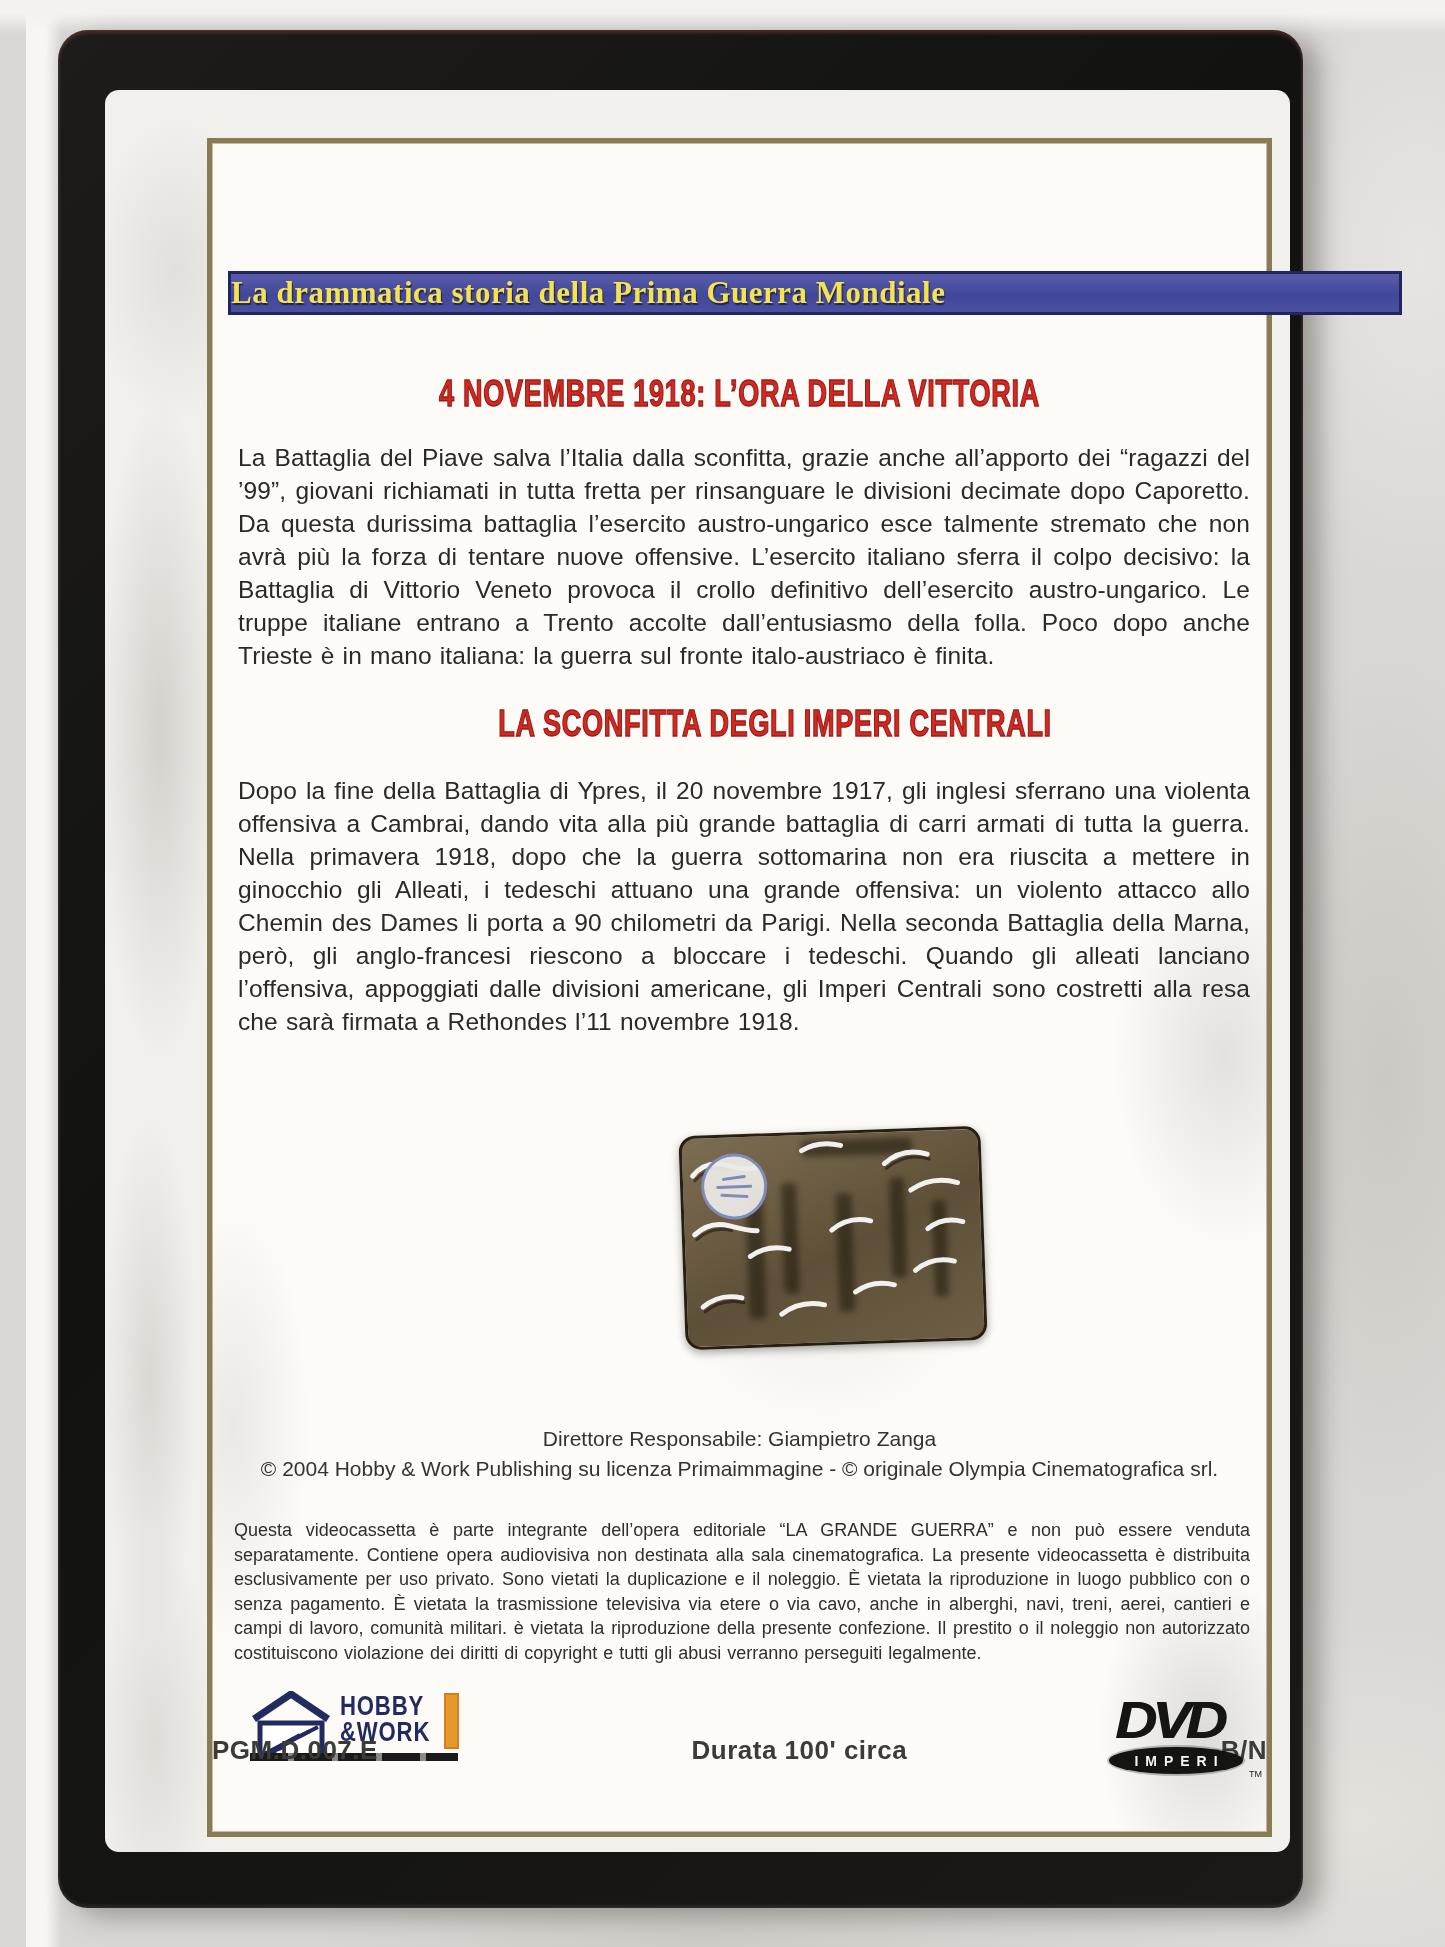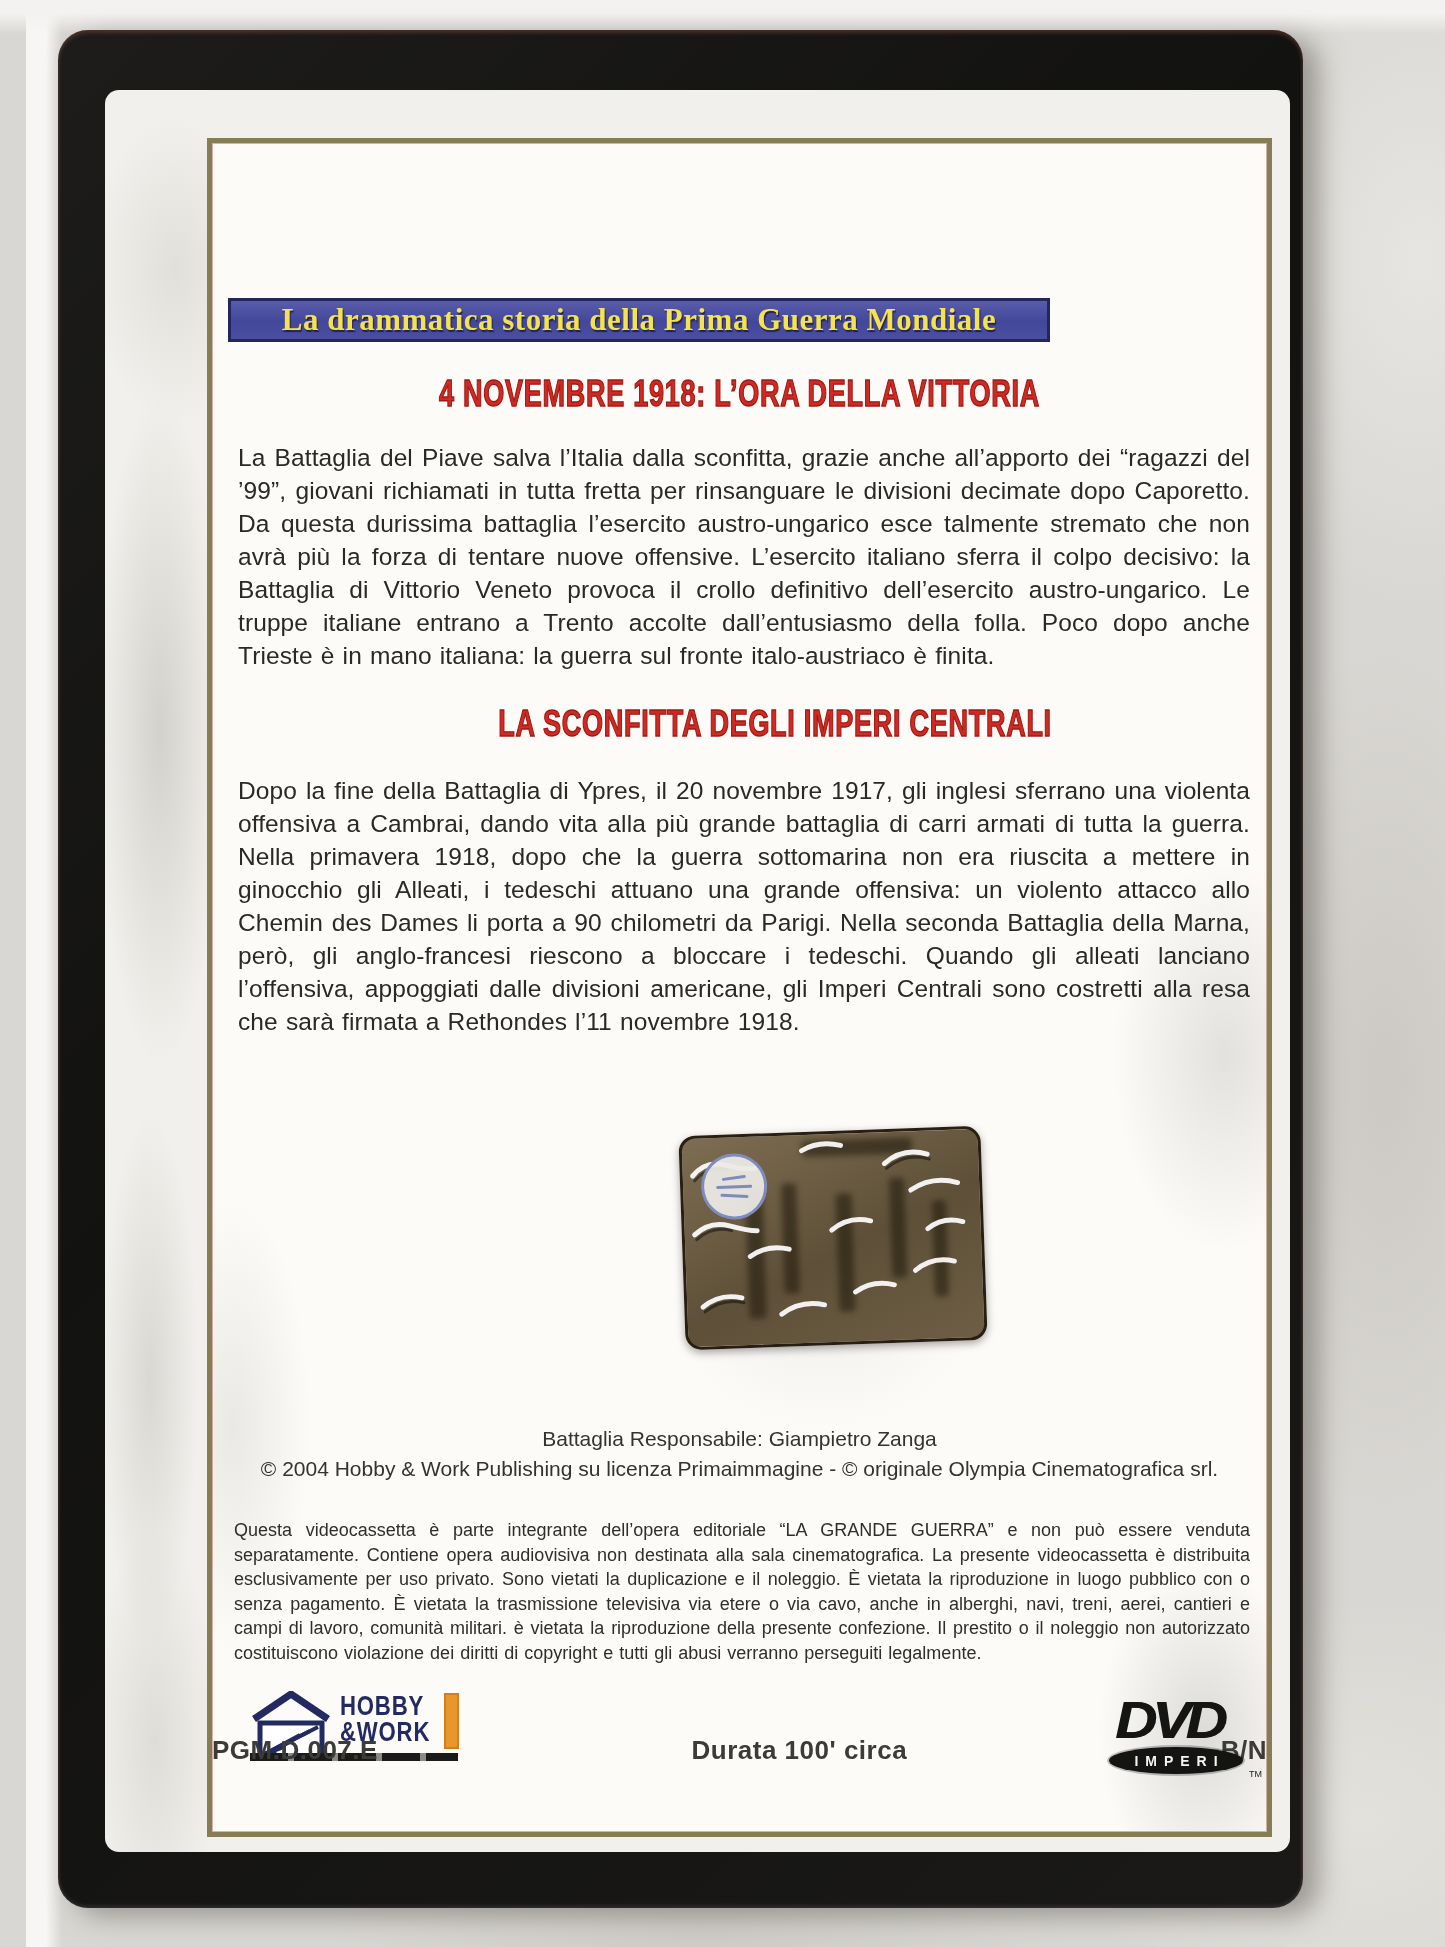--- a/index.html
+++ b/index.html
@@ -70,24 +70,24 @@
 
   .cover-title {
     position:absolute; top:52px; left:0; width:100%;
     text-align:center; line-height:70px;
     font-size:66px; font-weight:bold; letter-spacing:2px;
     color:var(--title-red,#e23d33);
     -webkit-text-stroke:2px #b3241c;
   }
 
   .banner {
-    position:absolute; top:128px; left:16px; width:822px; height:44px;
+    position:absolute; top:128px; left:16px; width:1174px; height:44px;
     background:linear-gradient(#585ca9,#43479a 55%,#4b4fa0);
     border:3px solid #23265e;
-    display:flex; align-items:center; justify-content:center;margin-top:27px;
+    display:flex; align-items:center; 
   }
   .banner-text {
     font-family:"Liberation Serif", serif; font-weight:bold;
     font-size:31px; color:var(--banner-yellow,#f4e24f);
     text-shadow:1px 2px 1px rgba(25,25,70,.85);
     letter-spacing:.5px;
   }
 
   .section-heading {
     position:absolute; left:0; width:100%; text-align:center;
@@ -236,21 +236,21 @@
             </g>
           </svg>
           <div class="stamp">
               <i></i>
               <i></i>
               <i></i>
             </div>
         </div>
 
         <div class="credits">
-          <div>Battaglia Responsabile: Giampietro Zanga</div>
+          <div>Direttore Responsabile: Giampietro Zanga</div>
           <div>© 2004 Hobby &amp; Work Publishing su licenza Primaimmagine - © originale Olympia Cinematografica srl.</div>
         </div>
 
         <p class="legal">Questa videocassetta è parte integrante dell’opera editoriale “LA GRANDE GUERRA” e non può essere venduta separatamente. Contiene opera audiovisiva non destinata alla sala cinematografica. La presente videocassetta è distribuita esclusivamente per uso privato. Sono vietati la duplicazione e il noleggio. È vietata la riproduzione in luogo pubblico con o senza pagamento. È vietata la trasmissione televisiva via etere o via cavo, anche in alberghi, navi, treni, aerei, cantieri e campi di lavoro, comunità militari. è vietata la riproduzione della presente confezione. Il prestito o il noleggio non autorizzato costituiscono violazione dei diritti di copyright e tutti gli abusi verranno perseguiti legalmente.</p>
 
         <div class="publisher-logo">
           <svg width="86" height="72" viewBox="0 0 86 72">
             <path d="M6,28 L43,3 L80,28" fill="none" stroke="#232a60" stroke-width="7"></path>
             <rect x="12" y="32" width="62" height="34" fill="#ffffff" stroke="#232a60" stroke-width="5"></rect>
             <g stroke="#232a60" stroke-width="4" fill="none">

